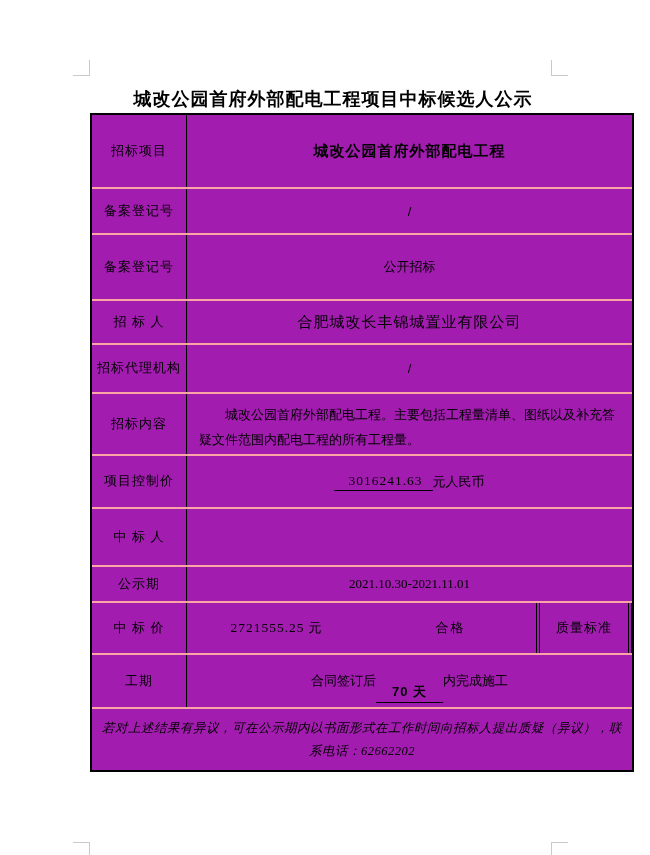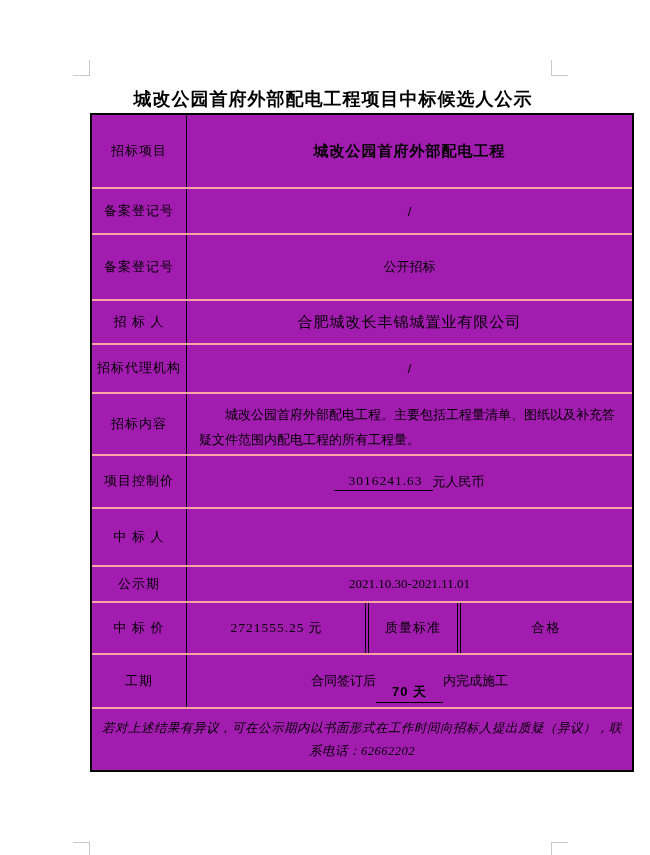--- a/index.html
+++ b/index.html
@@ -142,22 +142,22 @@
     <div class="cell label">公示期</div>
     <div class="cell value num">2021.10.30-2021.11.01</div>
   </div>
 
   <div class="row" style="height:52px">
     <div class="cell label">中 标 价</div>
     <div class="cell money">
       <span class="num" style="font-size:13.5px;letter-spacing:1px">2721555.25</span>
         <span style="margin-left:4px">元</span>
     </div>
+    <div class="cell qvalue">合格</div>
     <div class="cell qlabel">质量标准</div>
-    <div class="cell qvalue">合格</div>
   </div>
 
   <div class="row" style="height:54px">
     <div class="cell label">工期</div>
     <div class="cell value">
       <span>合同签订后</span>
         <span class="dur">70 天</span>
         <span>内完成施工</span>
     </div>
   </div>

